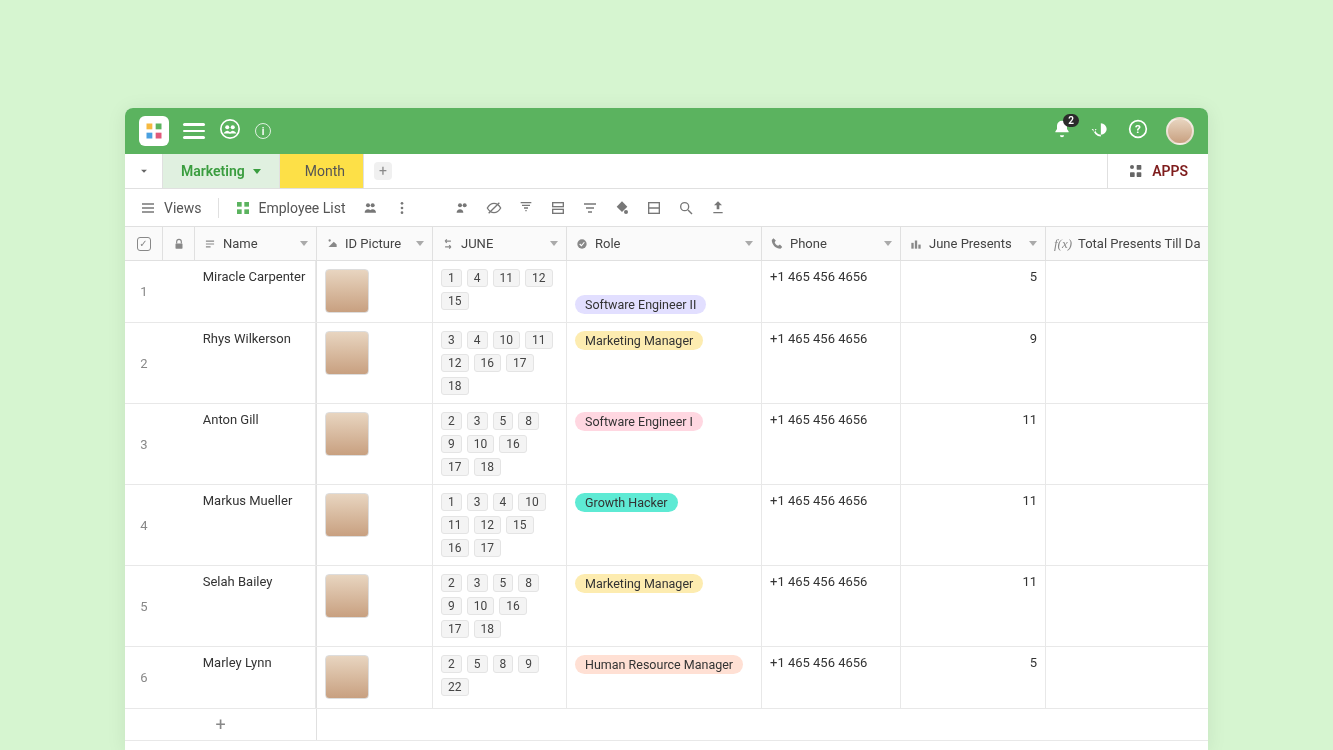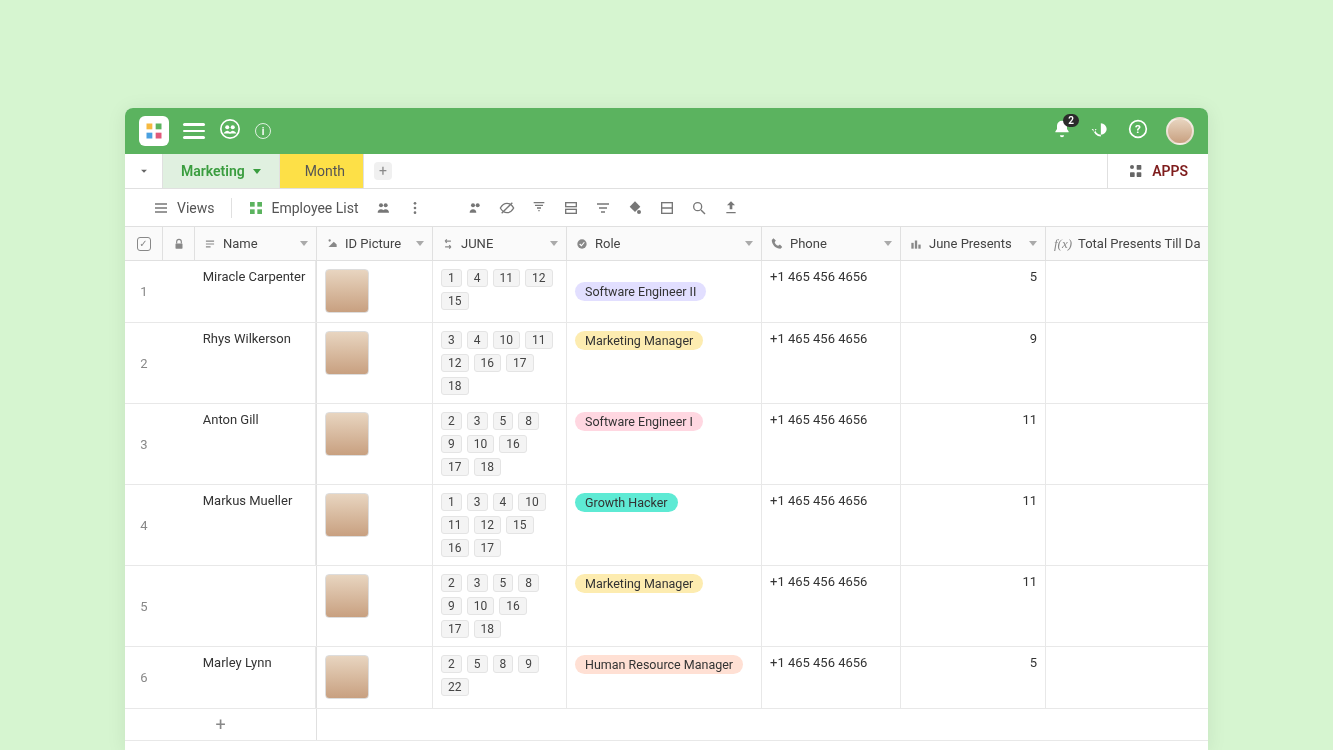--- a/index.html
+++ b/index.html
@@ -71,21 +71,21 @@
   .tab-add-inner { width:18px; height:18px; background:#f0f0f0; border-radius:4px; display:flex; align-items:center; justify-content:center; color:#888; font-size:14px;}
   .tabs-spacer { flex:1; background:#fff;}
   .apps-btn { background:#fff; border-left:1px solid #e0e0e0; padding:0 20px; display:flex; align-items:center; gap:8px; font-weight:600; color:#7f1d1d; font-size:14px;}
   
   .toolbar {
     height: 38px;
     background:#fff;
     border-bottom:1px solid #e0e0e0;
     display:flex;
     align-items:center;
-    padding:0 28px;
+    padding:0 15px;
     gap:16px;
     color:#555;
     font-size:14px;
     text-align:right;
   }
   .toolbar-divider { width:1px; height:20px; background:#e0e0e0;}
   .views-btn { display:flex; align-items:center; gap:8px; cursor:pointer;}
   .views-btn svg, .toolbar .ticon svg { width:16px; height:16px; fill:#777; }
   .view-name { display:flex; align-items:center; gap:8px;}
   .grid-icon { width:16px; height:16px;}
@@ -372,21 +372,21 @@
     <div class="cell col-pic">
           <div class="pic face"></div>
         </div>
     <div class="cell col-june chips">
           <span class="chip">1</span>
           <span class="chip">4</span>
           <span class="chip">11</span>
           <span class="chip">12</span>
           <span class="chip">15</span>
         </div>
-    <div class="cell col-role" style="align-items:center">
+    <div class="cell col-role" style="align-items:flex-end">
           <span class="role-pill" style="background:#e2dfff">Software Engineer II</span>
         </div>
     <div class="cell col-phone" style="align-items:flex-start">+1 465 456 4656</div>
     <div class="cell col-jp" style="align-items:flex-start">
           <span class="val">5</span>
         </div>
     <div class="cell col-total"></div>
   </div>
       <div class="row">
     <div class="name-group">
@@ -471,20 +471,21 @@
     <div class="cell col-phone" style="align-items:flex-start">+1 465 456 4656</div>
     <div class="cell col-jp" style="align-items:flex-start">
           <span class="val">11</span>
         </div>
     <div class="cell col-total"></div>
   </div>
       <div class="row">
     <div class="name-group">
       <div class="cell col-chk">5</div>
       <div class="cell col-lock"></div>
+      <div class="cell col-name" style="align-items:flex-start">Selah Bailey</div>
     </div>
     <div class="cell col-pic">
           <div class="pic face"></div>
         </div>
     <div class="cell col-june chips">
           <span class="chip">2</span>
           <span class="chip">3</span>
           <span class="chip">5</span>
           <span class="chip">8</span>
           <span class="chip">9</span>

